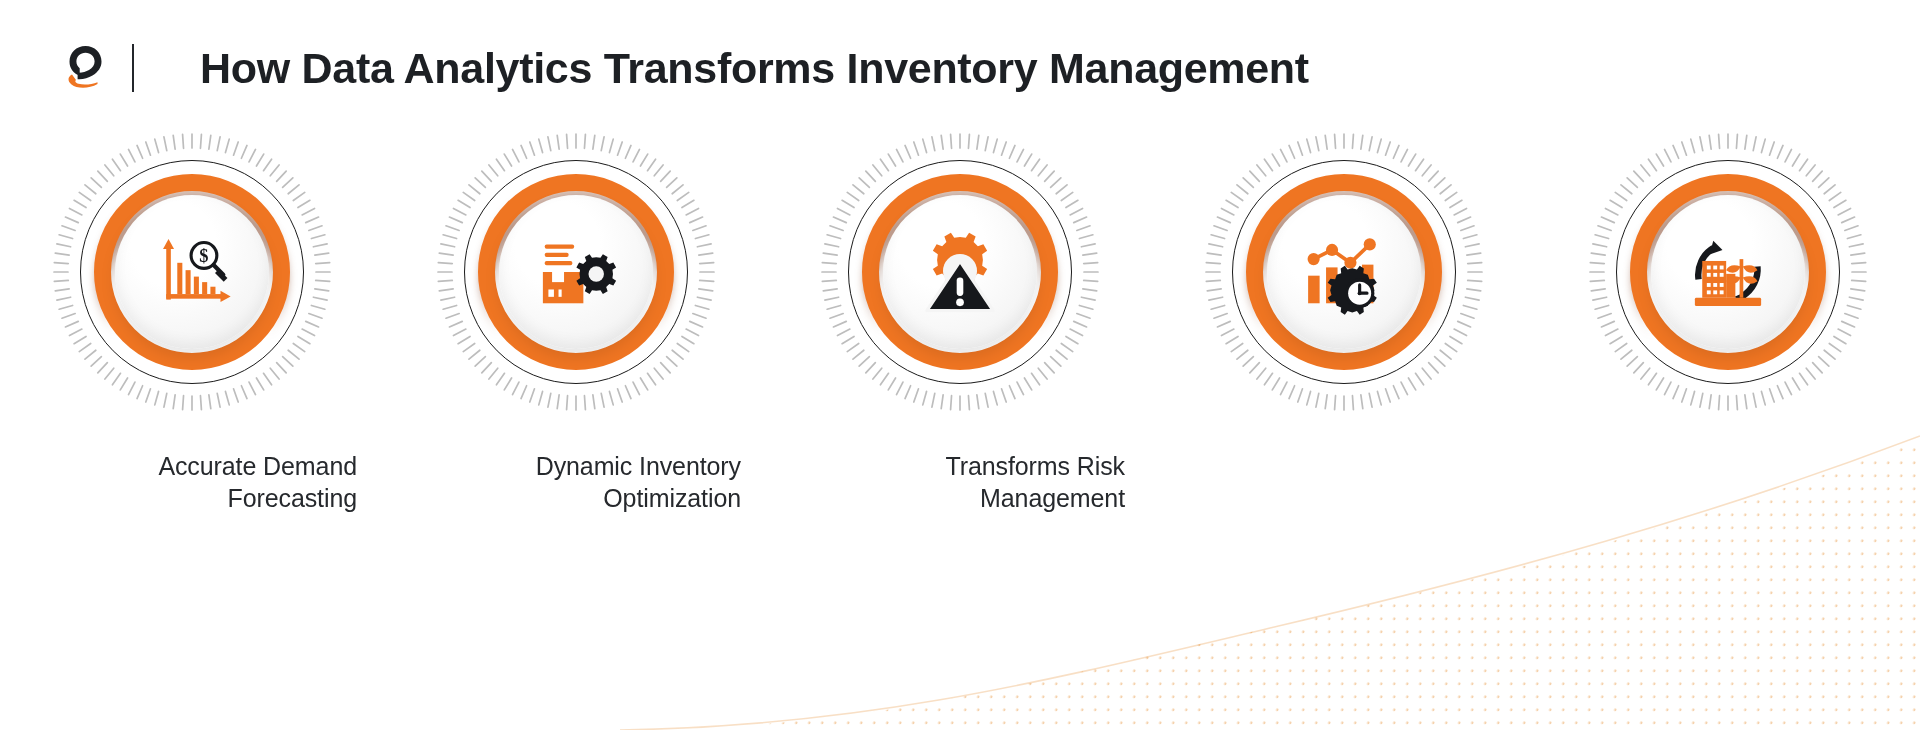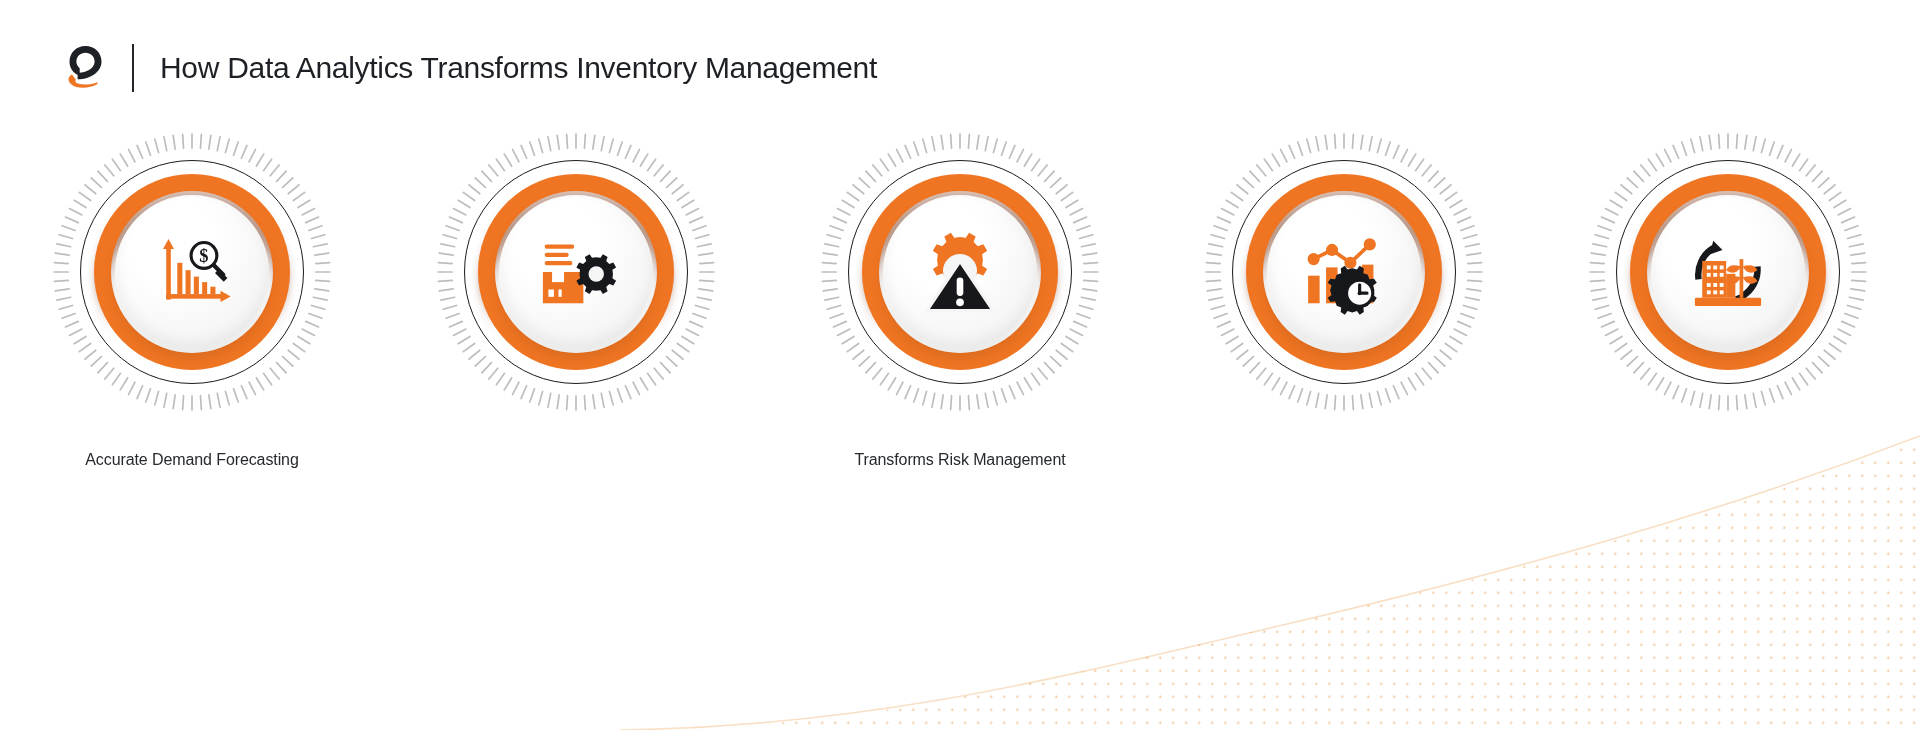--- a/index.html
+++ b/index.html
@@ -44,26 +44,27 @@
   }
   .divider {
     width: 2px;
     height: 48px;
     background: #23262b;
     margin-left: 24px;
     margin-right: 26px;
     flex: none;
   }
   .page-title {
-    font-size: 30px;
-    font-weight: normal;
+    font-size: 43px;
+    font-weight: bold;
     letter-spacing: -0.3px;
     color: #1d2024;
     white-space: nowrap;
     line-height: 1;
+    margin-left: 40px;
   }
 
   
   .badges {
     position: absolute;
     left: 0;
     top: 132px;
     width: 1920px;
     display: flex;
     justify-content: flex-start;
@@ -139,22 +140,22 @@
     justify-content: center;
   }
   .icon-svg {
     width: 92px;
     height: 92px;
     display: block;
   }
 
   .caption {
     margin-top: 38px;
-    text-align: left;
-    font-size: 16px;
+    text-align: right;
+    font-size: 25px;
     line-height: 1.28;
     color: #26292d;
     max-width: 330px;
     letter-spacing: -0.1px;
   }
 </style>
 </head>
 <body>
 
 <svg class="halftone" viewBox="0 0 1300 300">
@@ -427,20 +428,21 @@
             <rect x="20" y="69" width="6" height="8"></rect>
             <rect x="31" y="69" width="3.4" height="8"></rect>
           </g>
           <g fill="#16181c">
             <path d="M72 34 l4.6 .6 2.6 -4 5.2 3 -1.6 4.4 3.4 3.4 4.4 -1.6 3 5.2 -4 2.6 .6 4.6 -.6 4.6 4 2.6 -3 5.2 -4.4 -1.6 -3.4 3.4 1.6 4.4 -5.2 3 -2.6 -4 -4.6 .6 -4.6 -.6 -2.6 4 -5.2 -3 1.6 -4.4 -3.4 -3.4 -4.4 1.6 -3 -5.2 4 -2.6 -.6 -4.6 .6 -4.6 -4 -2.6 3 -5.2 4.4 1.6 3.4 -3.4 -1.6 -4.4 5.2 -3 2.6 4 z"></path>
           </g>
           <circle cx="72" cy="52.2" r="8.4" fill="#f5f5f5"></circle>
         </svg>
       </div>
     </div>
+    <div class="caption">Dynamic Inventory Optimization</div>
   </div>
 
   <div class="badge-col">
     <div class="badge">
       <svg class="tickring" viewBox="0 0 280 280">
           <line x1="140.00" y1="16.00" x2="140.00" y2="2.00" stroke="#bdbdbd" stroke-width="1.7" stroke-linecap="round"></line>
           <line x1="148.46" y1="16.29" x2="149.42" y2="2.32" stroke="#bdbdbd" stroke-width="1.7" stroke-linecap="round"></line>
           <line x1="156.88" y1="17.15" x2="158.79" y2="3.29" stroke="#bdbdbd" stroke-width="1.7" stroke-linecap="round"></line>
           <line x1="165.23" y1="18.59" x2="168.08" y2="4.89" stroke="#bdbdbd" stroke-width="1.7" stroke-linecap="round"></line>
           <line x1="173.45" y1="20.60" x2="177.23" y2="7.12" stroke="#bdbdbd" stroke-width="1.7" stroke-linecap="round"></line>

